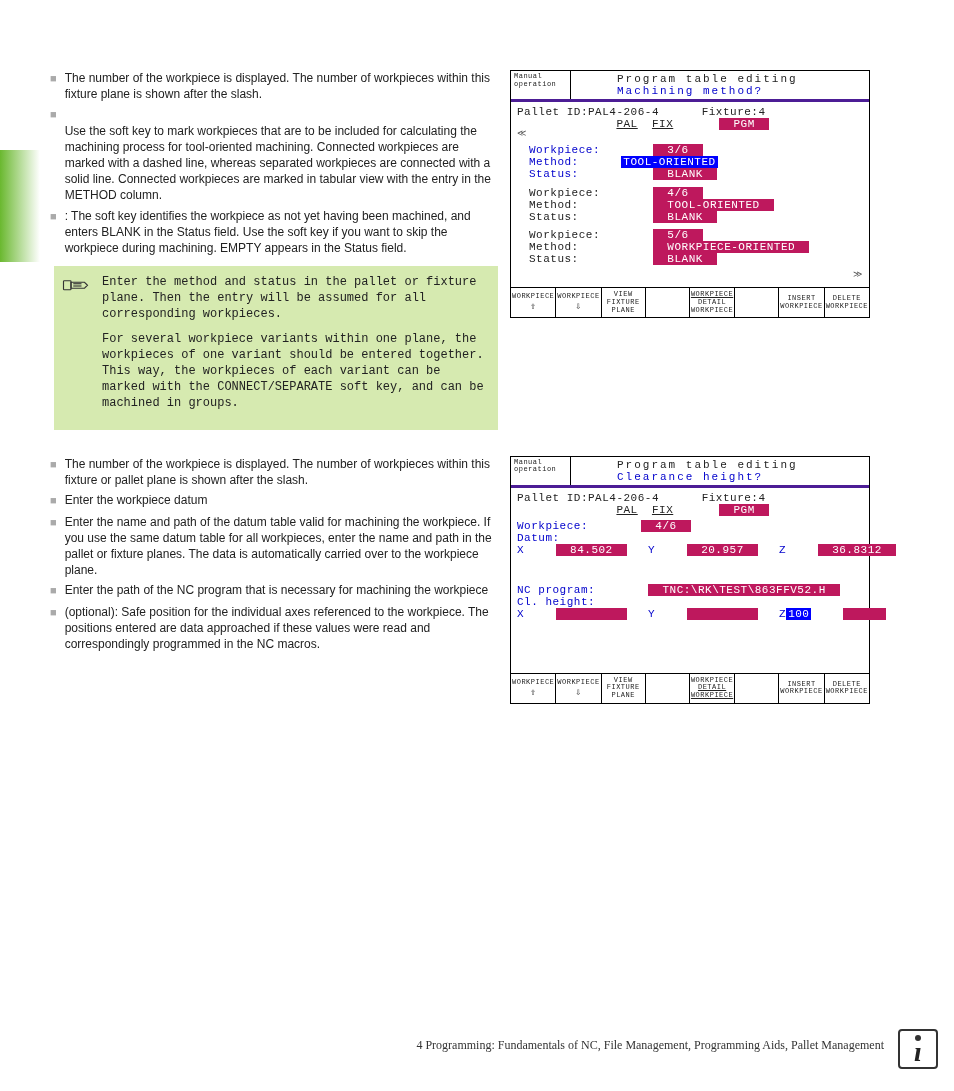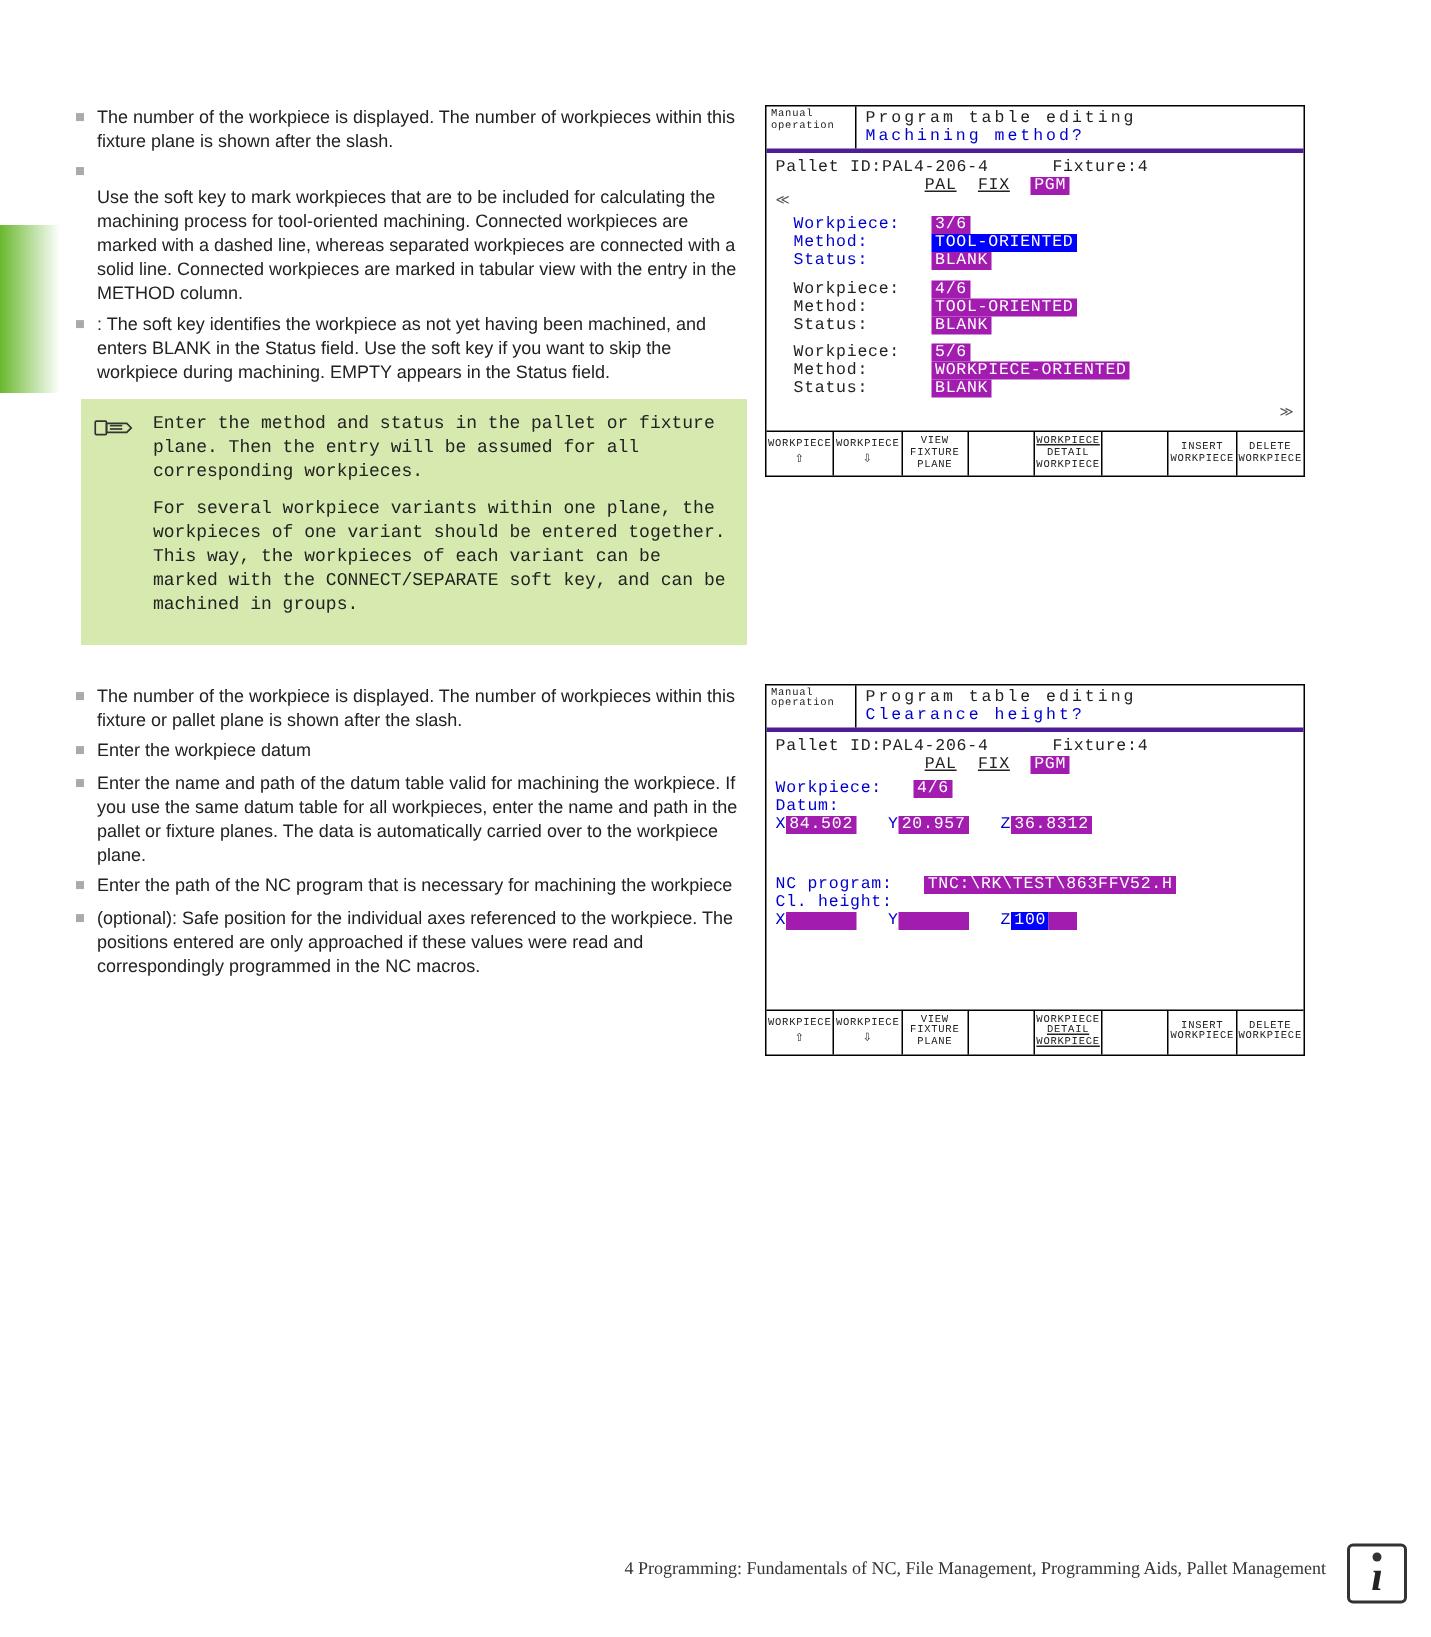--- a/index.html
+++ b/index.html
@@ -63,27 +63,27 @@
     letter-spacing: 0.5px;
   }
   .cnc-header { display: flex; border-bottom: 3px solid #4c1d95; }
   .cnc-header-left {
     width: 60px;
     border-right: 1px solid #000;
     font-size: 7px;
     padding: 2px 3px;
     line-height: 1.1;
   }
-  .cnc-header-right { padding: 2px 6px; flex:1; }
+  .cnc-header-right { padding: 2px 6px; flex:1;margin-left:40px; }
   .cnc-title1 { letter-spacing: 2px; font-size: 11px; }
   .cnc-title2 { color: #0000cc; letter-spacing: 2px; font-size: 11px; }
   .cnc-body { padding: 4px 6px 6px 6px; min-height: 185px; }
   .cnc-row { white-space: pre; }
   .blue-txt { color: #0000cc; }
-  .inv { background: #a21caf; color: #fff; padding: 0 2px; }
+  .inv { background: #be185d; color: #fff; padding: 0 14px; margin-left: 32px; }
   .inv-blue { background: #0000ff; color: #fff; padding: 0 2px; }
   .cnc-softkeys {
     display: flex;
     border-top: 1px solid #000;
     font-size: 7px;
     text-align: center;
     height: 30px;
   }
   .cnc-softkeys > div {
     border-right: 1px solid #000;
@@ -253,21 +253,21 @@
     <div class="bullet-item">
       <span class="sq">■</span>
       <div class="item-text">Enter the name and path of the datum table valid for machining the workpiece. If you use the same datum table for all workpieces, enter the name and path in the pallet or fixture planes. The data is automatically carried over to the workpiece plane.</div>
     </div>
     <div class="bullet-item">
       <span class="sq">■</span>
       <div class="item-text">Enter the path of the NC program that is necessary for machining the workpiece</div>
     </div>
     <div class="bullet-item">
       <span class="sq">■</span>
-      <div class="item-text">(optional): Safe position for the individual axes referenced to the workpiece. The positions entered are only approached if these values were read and correspondingly programmed in the NC macros.</div>
+      <div class="item-text">(optional): Safe position for the individual axes referenced to the workpiece. The positions entered are data approached if these values were read and correspondingly programmed in the NC macros.</div>
     </div>
   </div>
 
   <div class="right-col">
     <div class="cnc-panel">
       <div class="cnc-header">
         <div class="cnc-header-left">Manual operation</div>
         <div class="cnc-header-right">
           <div class="cnc-title1">Program table editing</div>
           <div class="cnc-title2">Clearance height?</div>

